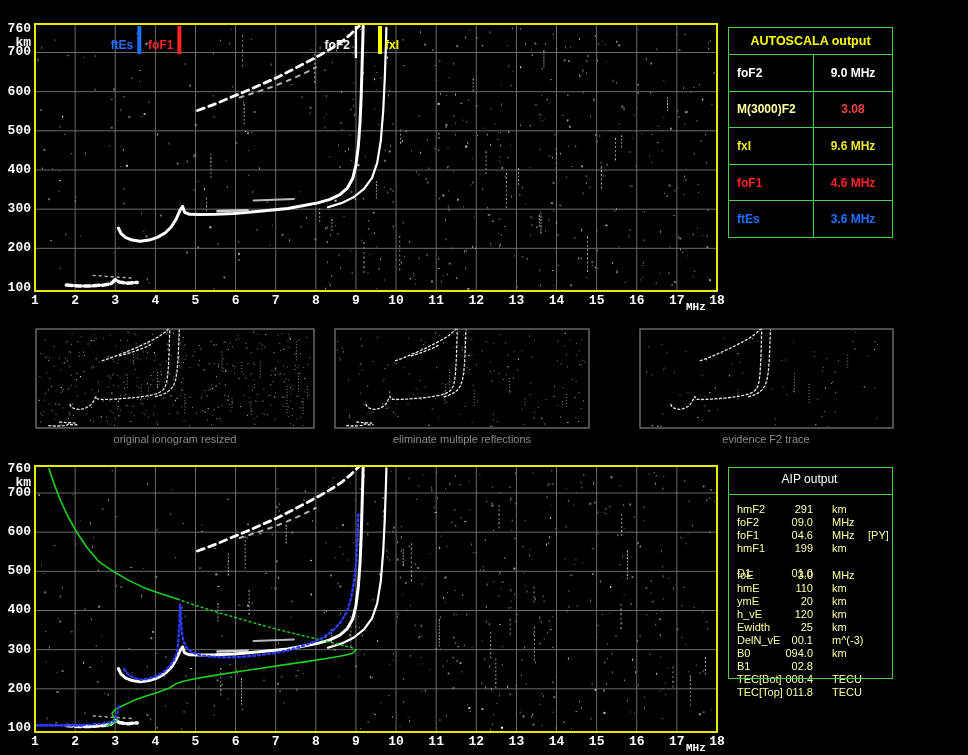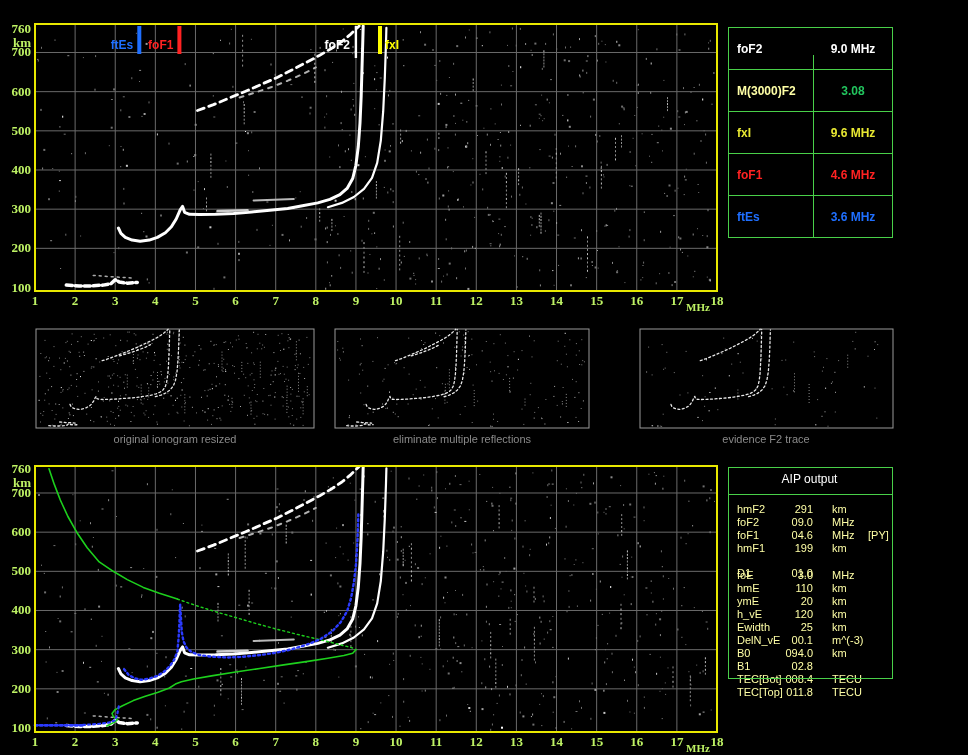--- a/index.html
+++ b/index.html
@@ -1,20 +1,20 @@
 <!DOCTYPE html>
 <html><head>
 <meta charset="utf-8">
 <style>
   html,body{margin:0;padding:0;background:#000;}
   #screen{position:relative;width:968px;height:755px;background:#000;overflow:hidden;
           font-family:"Liberation Sans",sans-serif;}
   #plot-svg{position:absolute;left:0;top:0;}
-  .lbl{position:absolute;color:#bef264;font-weight:bold;font-size:13px;line-height:14px;
-       font-family:Liberation Serif, serif;}
+  .lbl{position:absolute;color:#ffffff;font-weight:bold;font-size:13px;line-height:14px;
+       font-family:Liberation Mono, monospace;}
   #title{position:absolute;left:0;top:1px;width:724px;text-align:center;color:#ffff00;
          font-weight:bold;font-size:13px;letter-spacing:.2px;font-family:"DejaVu Sans",sans-serif;}
   .ytick{text-align:right;width:30px;}
   .cap{position:absolute;top:433px;width:220px;text-align:center;color:#8a8a8a;
        font-size:11px;font-family:"Liberation Sans",sans-serif;}
   
   #as-box{position:absolute;left:728px;top:27px;width:163px;height:209px;
           border:1px solid #49d049;display:flex;flex-direction:column;}
   #as-head{height:26px;line-height:26px;text-align:center;color:#ffff00;font-weight:bold;
            font-size:12.5px;border-bottom:1px solid #49d049;}
@@ -2438,29 +2438,30 @@
       <div class="lbl ytick" style="left: 1px; top: 525.165px;">600</div>
       <div class="lbl ytick" style="left: 1px; top: 564.332px;">500</div>
       <div class="lbl ytick" style="left: 1px; top: 603.499px;">400</div>
       <div class="lbl ytick" style="left: 1px; top: 642.666px;">300</div>
       <div class="lbl ytick" style="left: 1px; top: 681.833px;">200</div>
       <div class="lbl ytick" style="left: 1px; top: 721px;">100</div>
       <div class="lbl ytick" style="left: 1px; top: 476.498px;">km</div>
     </div>
 
   <div id="as-box">
+    <div id="as-head">AUTOSCALA output</div>
     <div id="as-div"></div>
     <div id="as-rows-anchor" style="display:contents"></div>
   <div class="as-row">
         <div class="as-lab" style="color: rgb(255, 255, 255);">foF2</div>
         <div class="as-val" style="color: rgb(255, 255, 255);">9.0 MHz</div>
       </div>
       <div class="as-row">
         <div class="as-lab" style="color: rgb(255, 255, 166);">M(3000)F2</div>
-        <div class="as-val" style="color: #22c55e;">3.08</div>
+        <div class="as-val" style="color: #ef4444;">3.08</div>
       </div>
       <div class="as-row">
         <div class="as-lab" style="color: rgb(232, 232, 50);">fxI</div>
         <div class="as-val" style="color: rgb(232, 232, 50);">9.6 MHz</div>
       </div>
       <div class="as-row">
         <div class="as-lab" style="color: rgb(255, 34, 34);">foF1</div>
         <div class="as-val" style="color: rgb(255, 34, 34);">4.6 MHz</div>
       </div>
       <div class="as-row">

